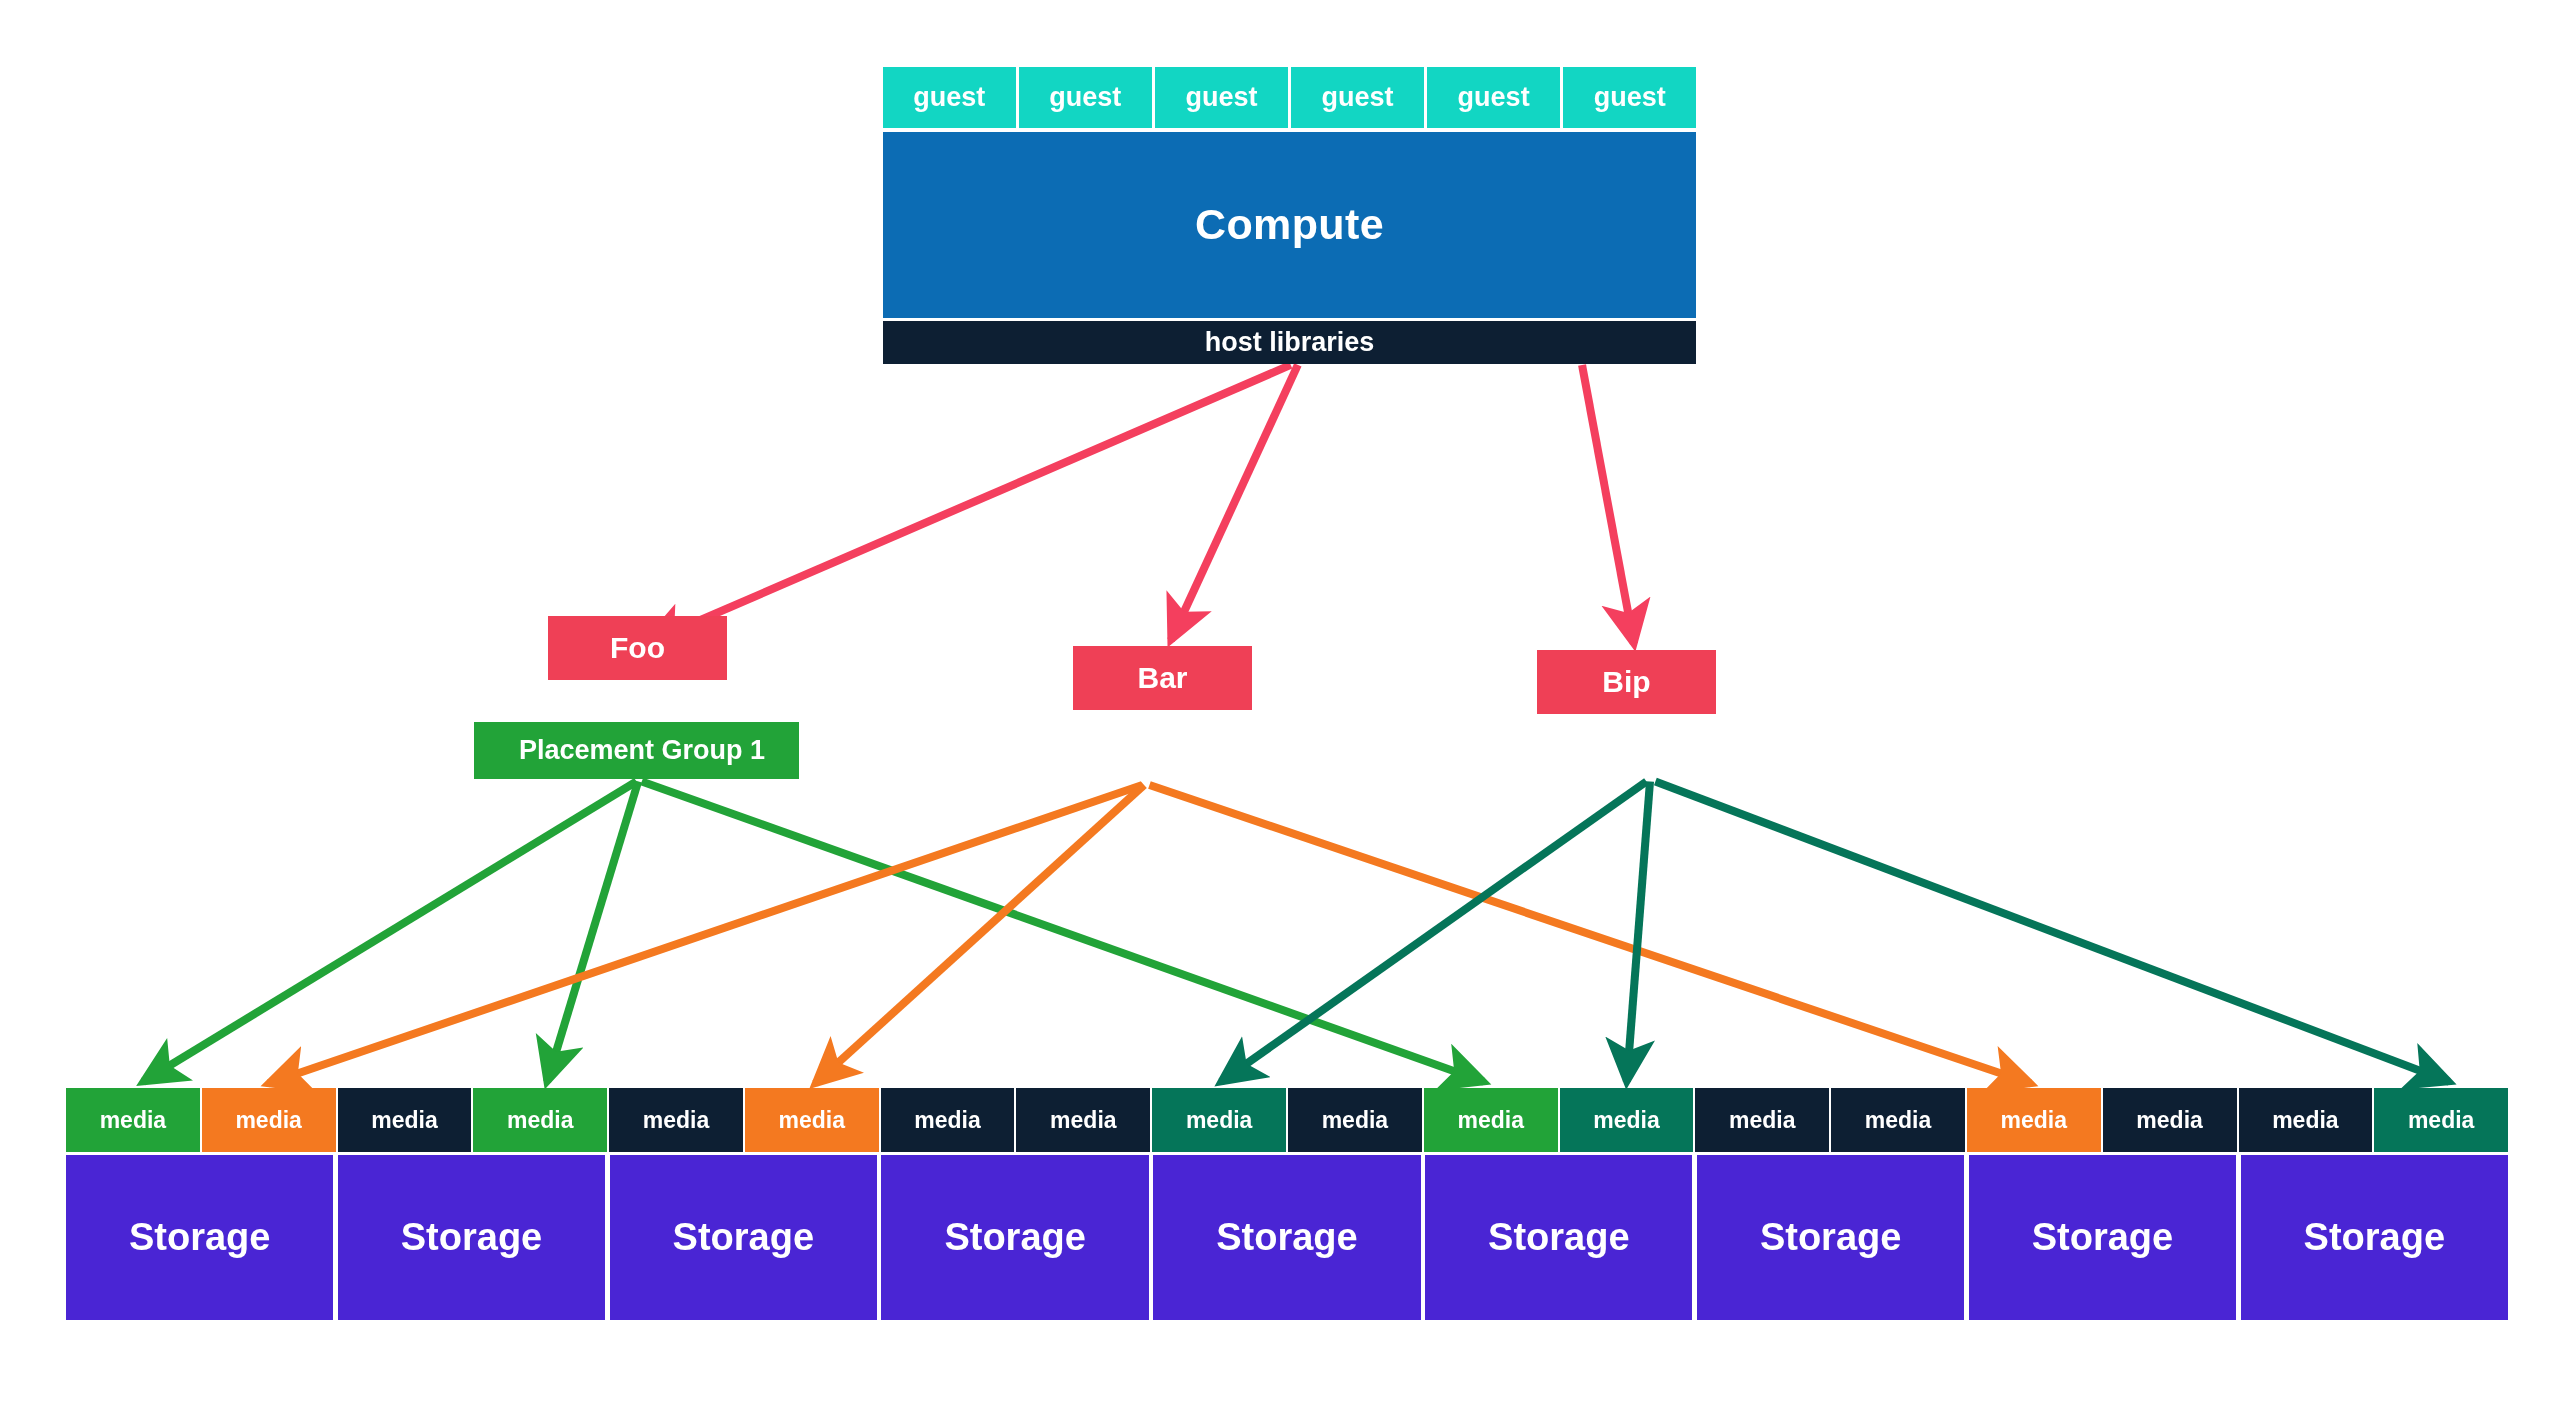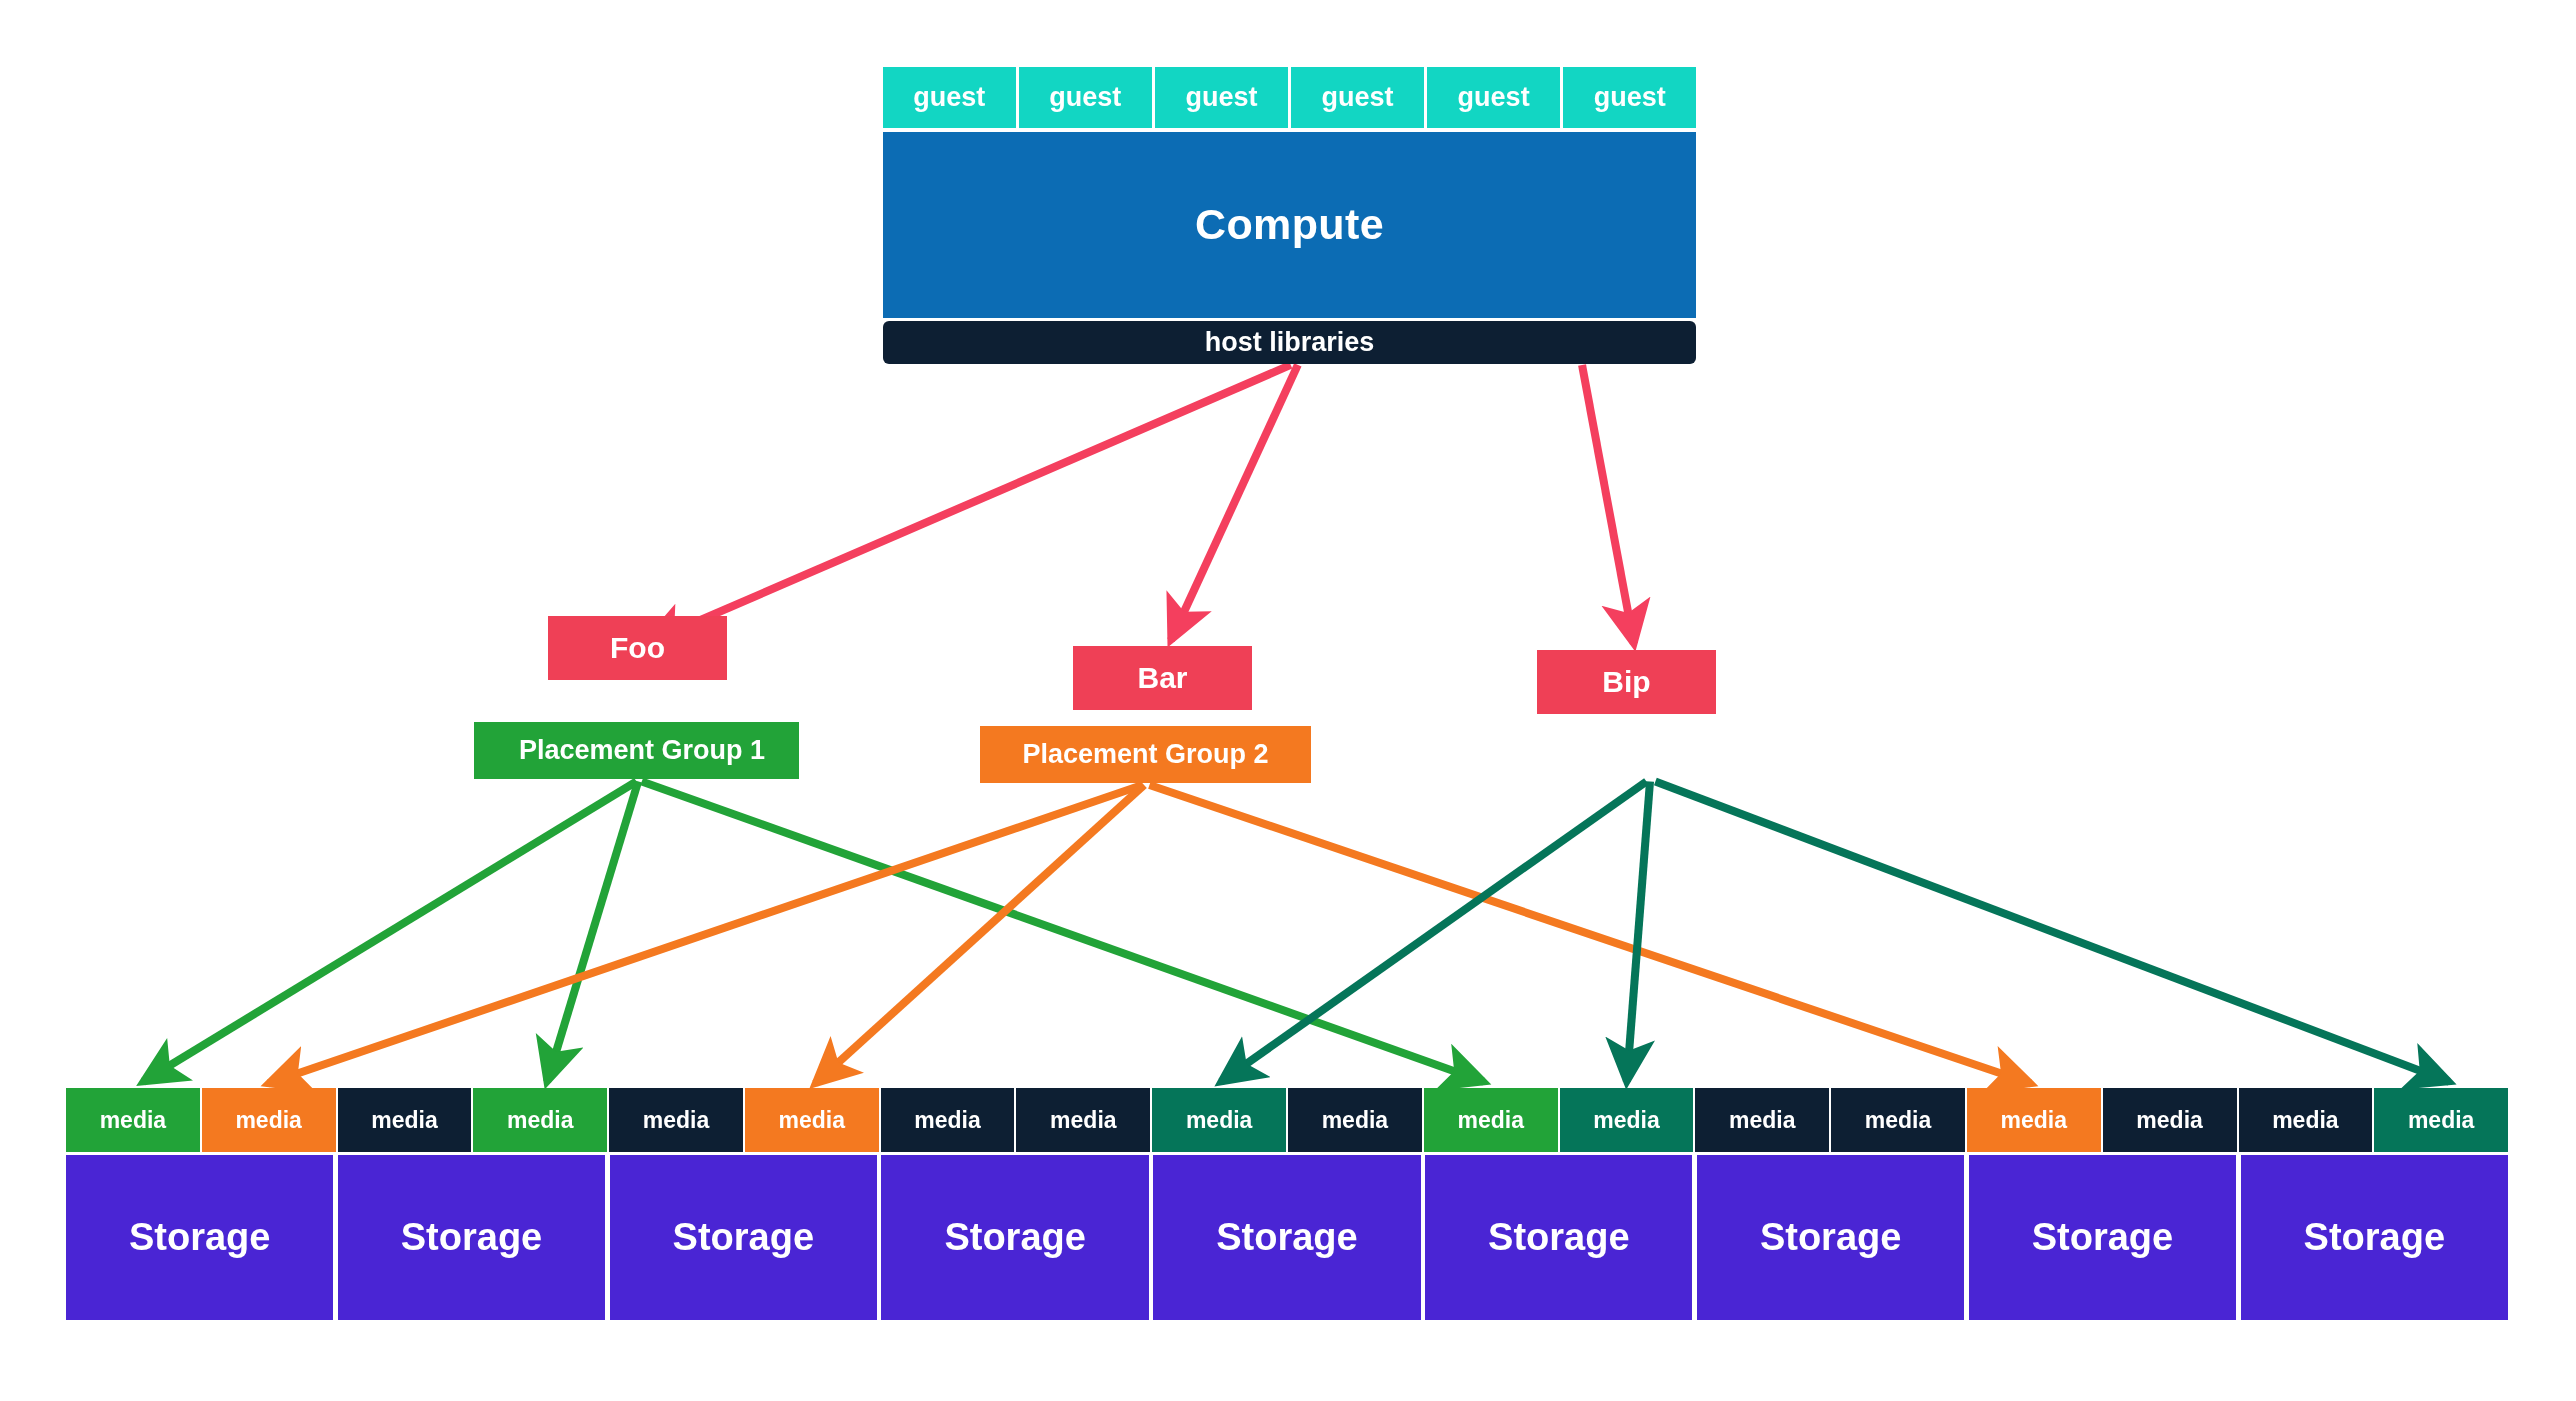--- a/index.html
+++ b/index.html
@@ -79,21 +79,20 @@
   }
 
   
   #host-libraries-block {
     left: 883px;
     top: 321px;
     width: 813px;
     height: 43px;
     background: #0d1f33;
     font-size: 27px;
-    border-radius: 6px;
   }
 
   
   .app-box {
     background: #ef4056;
     font-size: 30px;
     height: 64px;
   }
   #app-box-0 { left: 548px; top: 616px;  width: 179px; }
   #app-box-1 { left: 1073px; top: 646px; width: 179px; }
@@ -200,21 +199,20 @@
 
   <div class="box" id="compute-block">Compute</div>
 
   <div class="box" id="host-libraries-block">host libraries</div>
 
   <div class="box app-box" id="app-box-0">Foo</div>
   <div class="box app-box" id="app-box-1">Bar</div>
   <div class="box app-box" id="app-box-2">Bip</div>
 
   <div class="box pg-box" id="pg-box-0">Placement Group 1</div>
-  <div class="box pg-box" id="pg-box-1">Placement Group 2</div>
 
   <div id="media-row">
       <div class="media-cell" style="background: rgb(34, 163, 56);">media</div>
       <div class="media-cell" style="background: rgb(244, 121, 32);">media</div>
       <div class="media-cell" style="background: rgb(13, 31, 51);">media</div>
       <div class="media-cell" style="background: rgb(34, 163, 56);">media</div>
       <div class="media-cell" style="background: rgb(13, 31, 51);">media</div>
       <div class="media-cell" style="background: rgb(244, 121, 32);">media</div>
       <div class="media-cell" style="background: rgb(13, 31, 51);">media</div>
       <div class="media-cell" style="background: rgb(13, 31, 51);">media</div>

